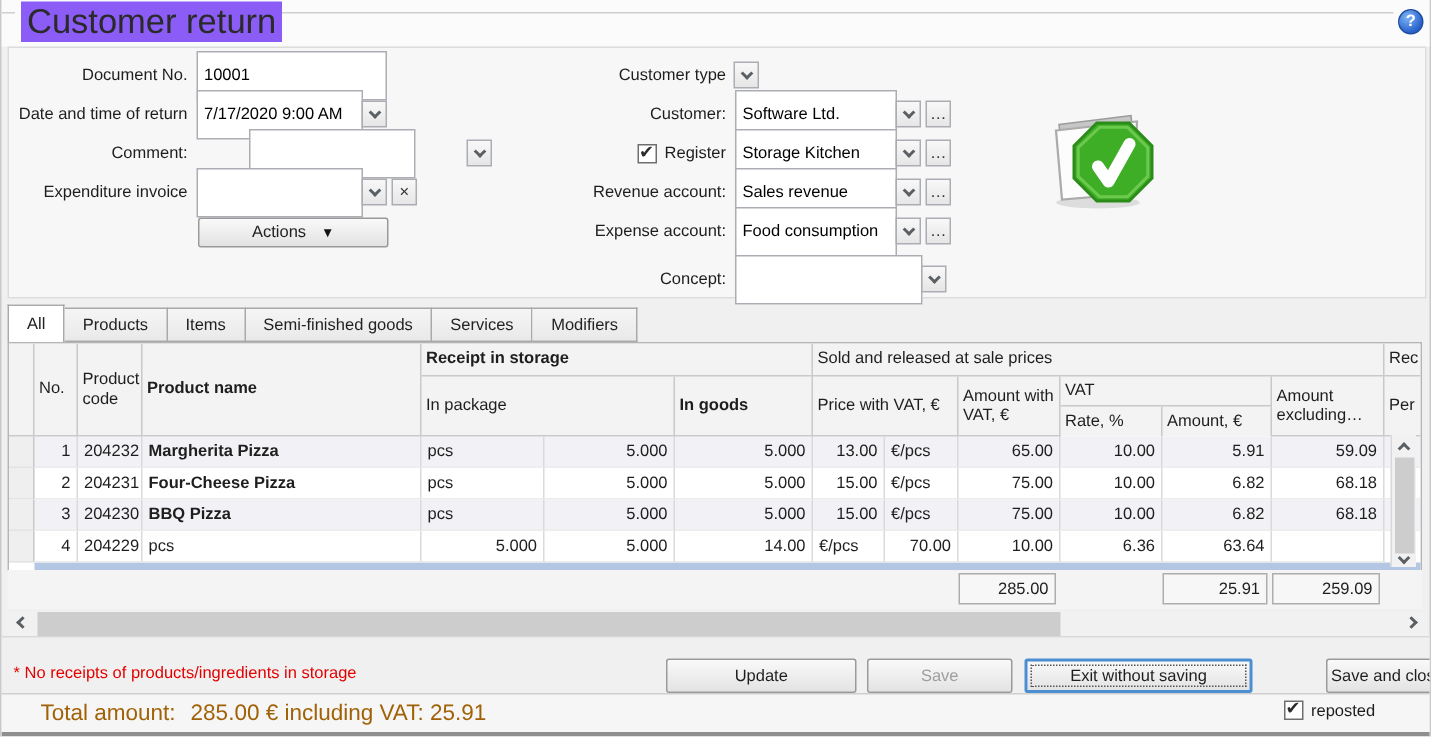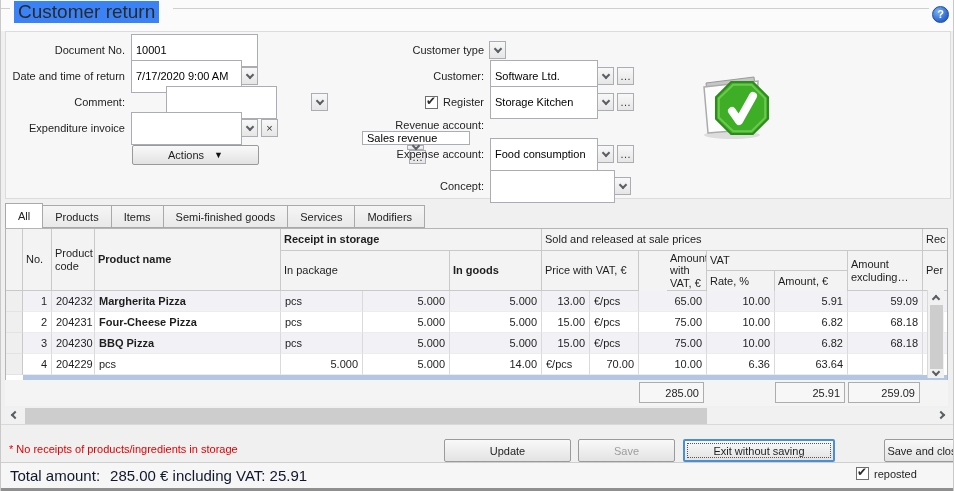--- a/index.html
+++ b/index.html
@@ -5,21 +5,21 @@
   * { margin:0; padding:0; box-sizing:border-box; }
   html,body { background:#e9e9e9; }
   .page {
     position:relative; width:954px; height:491px; overflow:hidden;
     background:#f0f0f0; font-family:"Liberation Sans", sans-serif;
     font-size:11px; color:#1e1e1e; border-left:1px solid #c9c9c9; border-right:1px solid #c9c9c9;
   }
   
   .titlebar { position:absolute; left:0; top:0; width:954px; height:31px; background:#fbfbfb; }
   .titlebar .legendline { position:absolute; top:8px; height:0; border-top:1px solid #cfcfcf; }
-  .title { position:absolute; left:13px; top:1px; font-size:19px; color:#2a2a2a; background:#3b82f6; padding:0 4px; }
+  .title { position:absolute; left:13px; top:1px; font-size:23px; color:#2a2a2a; background:#8b5cf6; padding:0 4px; }
   .help-btn {
     position:absolute; right:6px; top:6px; width:17px; height:17px; border-radius:50%;
     background:radial-gradient(circle at 35% 30%, #7db4f7, #2a63cc 70%); border:1px solid #1c4d9e;
     color:#fff; font-weight:bold; font-size:11px; text-align:center; line-height:15px; cursor:pointer;
   }
   
   .form-panel { position:absolute; left:4px; top:31px; width:946px; height:168px; background:#f7f7f7; border:1px solid #dcdcdc; }
   .frow { position:absolute; height:18px; display:flex; align-items:center; }
   .flabel { text-align:right; padding-right:6px; color:#1e1e1e; white-space:nowrap; }
   .inp { height:33px; border:1px solid #abadb3; background:#fff; font:11px "Liberation Sans", sans-serif; padding:0 4px; outline:none; }
@@ -69,21 +69,21 @@
   
   .footer { position:absolute; left:0; top:424px; width:954px; height:38px; border-top:1px solid #d9d9d9; background:#f0f0f0; }
   .warning { position:absolute; left:8px; top:18px; color:#e40000; }
   .btn { position:absolute; top:14px; height:23px; border:1px solid #9a9a9a; border-radius:2px; background:linear-gradient(#f9f9f9,#e3e3e3);
          font:11px "Liberation Sans", sans-serif; display:flex; align-items:center; justify-content:center; cursor:pointer; color:#1e1e1e; }
   .btn.disabled { color:#9e9e9e; }
   .btn.focused { border:2px solid #4b8ed1; outline:1px dotted #555; outline-offset:-5px; }
   .reposted { position:absolute; left:855px; top:467px; display:flex; align-items:center; gap:5px; z-index:6; }
   
   .statusbar { position:absolute; left:0; top:462px; width:954px; height:29px; background:#f6f6f6; border-top:1px solid #cfcfcf; border-bottom:3px solid #8f8f8f;
-               display:flex; align-items:center; padding-left:9px; font-size:15px; color:#0f172a; gap:10px; }
+               display:flex; align-items:center; padding-left:26px; font-size:15px; color:#a16207; gap:10px; }
 </style>
 </head>
 <body>
 
 <div class="page">
 
   <div class="titlebar">
     <div class="legendline" style="left:0; width:9px;"></div>
     <div class="legendline" style="left:172px; right:26px;"></div>
     <div class="title">Customer return</div>
@@ -149,21 +149,21 @@
         <span>Register</span>
       </div>
       <input class="inp" style="width: 108px;" value="Storage Kitchen">
       <div class="cbtn">
           <span class="chev"></span>
         </div>
       <div class="sqbtn">
           <span>…</span>
         </div>
     </div>
-    <div class="frow" style="left:336px; top:87px;flex-direction:column;">
+    <div class="frow" style="left:336px; top:87px;">
       <div class="flabel" style="width:148px;">Revenue account:</div>
       <input class="inp" style="width: 108px;" value="Sales revenue">
       <div class="cbtn">
           <span class="chev"></span>
         </div>
       <div class="sqbtn">
           <span>…</span>
         </div>
     </div>
     <div class="frow" style="left:336px; top:113px;">
@@ -208,21 +208,21 @@
       <div class="hc" style="grid-column:1; grid-row:1/4;"></div>
       <div class="hc" style="grid-column:2; grid-row:1/4;">No.</div>
       <div class="hc bold" style="grid-column:4; grid-row:1/4;">Product name</div>
       <div class="hc" style="grid-column:3; grid-row:1/4;">Product code</div>
       <div class="hc bold" style="grid-column:5/8; grid-row:1;">Receipt in storage</div>
       <div class="hc" style="grid-column:8/14; grid-row:1;">Sold and released at sale prices</div>
       <div class="hc" style="grid-column:14; grid-row:1;">Rec</div>
       <div class="hc" style="grid-column:5/7; grid-row:2/4;">In package</div>
       <div class="hc bold" style="grid-column:7; grid-row:2/4;">In goods</div>
       <div class="hc" style="grid-column:8/10; grid-row:2/4;">Price with VAT, €</div>
-      <div class="hc" style="grid-column:10; grid-row:2/4;margin-left:28px;">Amount with VAT, €</div>
+      <div class="hc" style="grid-column:10; grid-row:2/4;">Amount with VAT, €</div>
       <div class="hc" style="grid-column:11/13; grid-row:2;">VAT</div>
       <div class="hc nb" style="grid-column:11; grid-row:3;">Rate, %</div>
       <div class="hc nb" style="grid-column:12; grid-row:3;">Amount, €</div>
       <div class="hc" style="grid-column:13; grid-row:2/4;">Amount excluding…</div>
       <div class="hc" style="grid-column:14; grid-row:2/4;">Per</div>
     </div>
 
     <div class="trow odd cols">
       <div class="c gutter"></div>
       <div class="c num">1</div>

